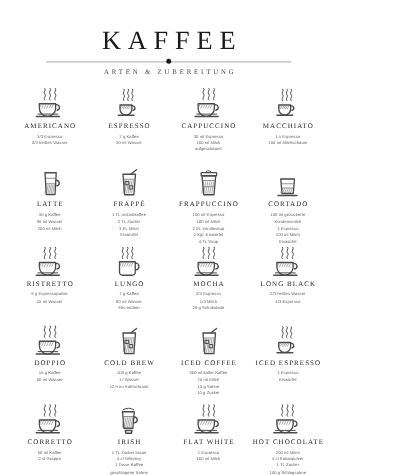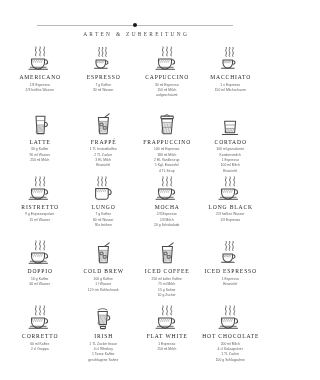--- a/index.html
+++ b/index.html
@@ -126,20 +126,21 @@
     white-space: nowrap;
   }
   .desc div { white-space: nowrap; }
 </style>
 </head>
 <body>
 
 <div class="poster">
 
   <div class="header">
+    <div class="title">KAFFEE</div>
     <div class="rule-wrap">
       <div class="rule"></div>
       <div class="rule-dot"></div>
     </div>
     <div class="subtitle">ARTEN &amp; ZUBEREITUNG</div>
   </div>
 
   <div class="grid">
       <div class="cell">
         <div class="icon">

